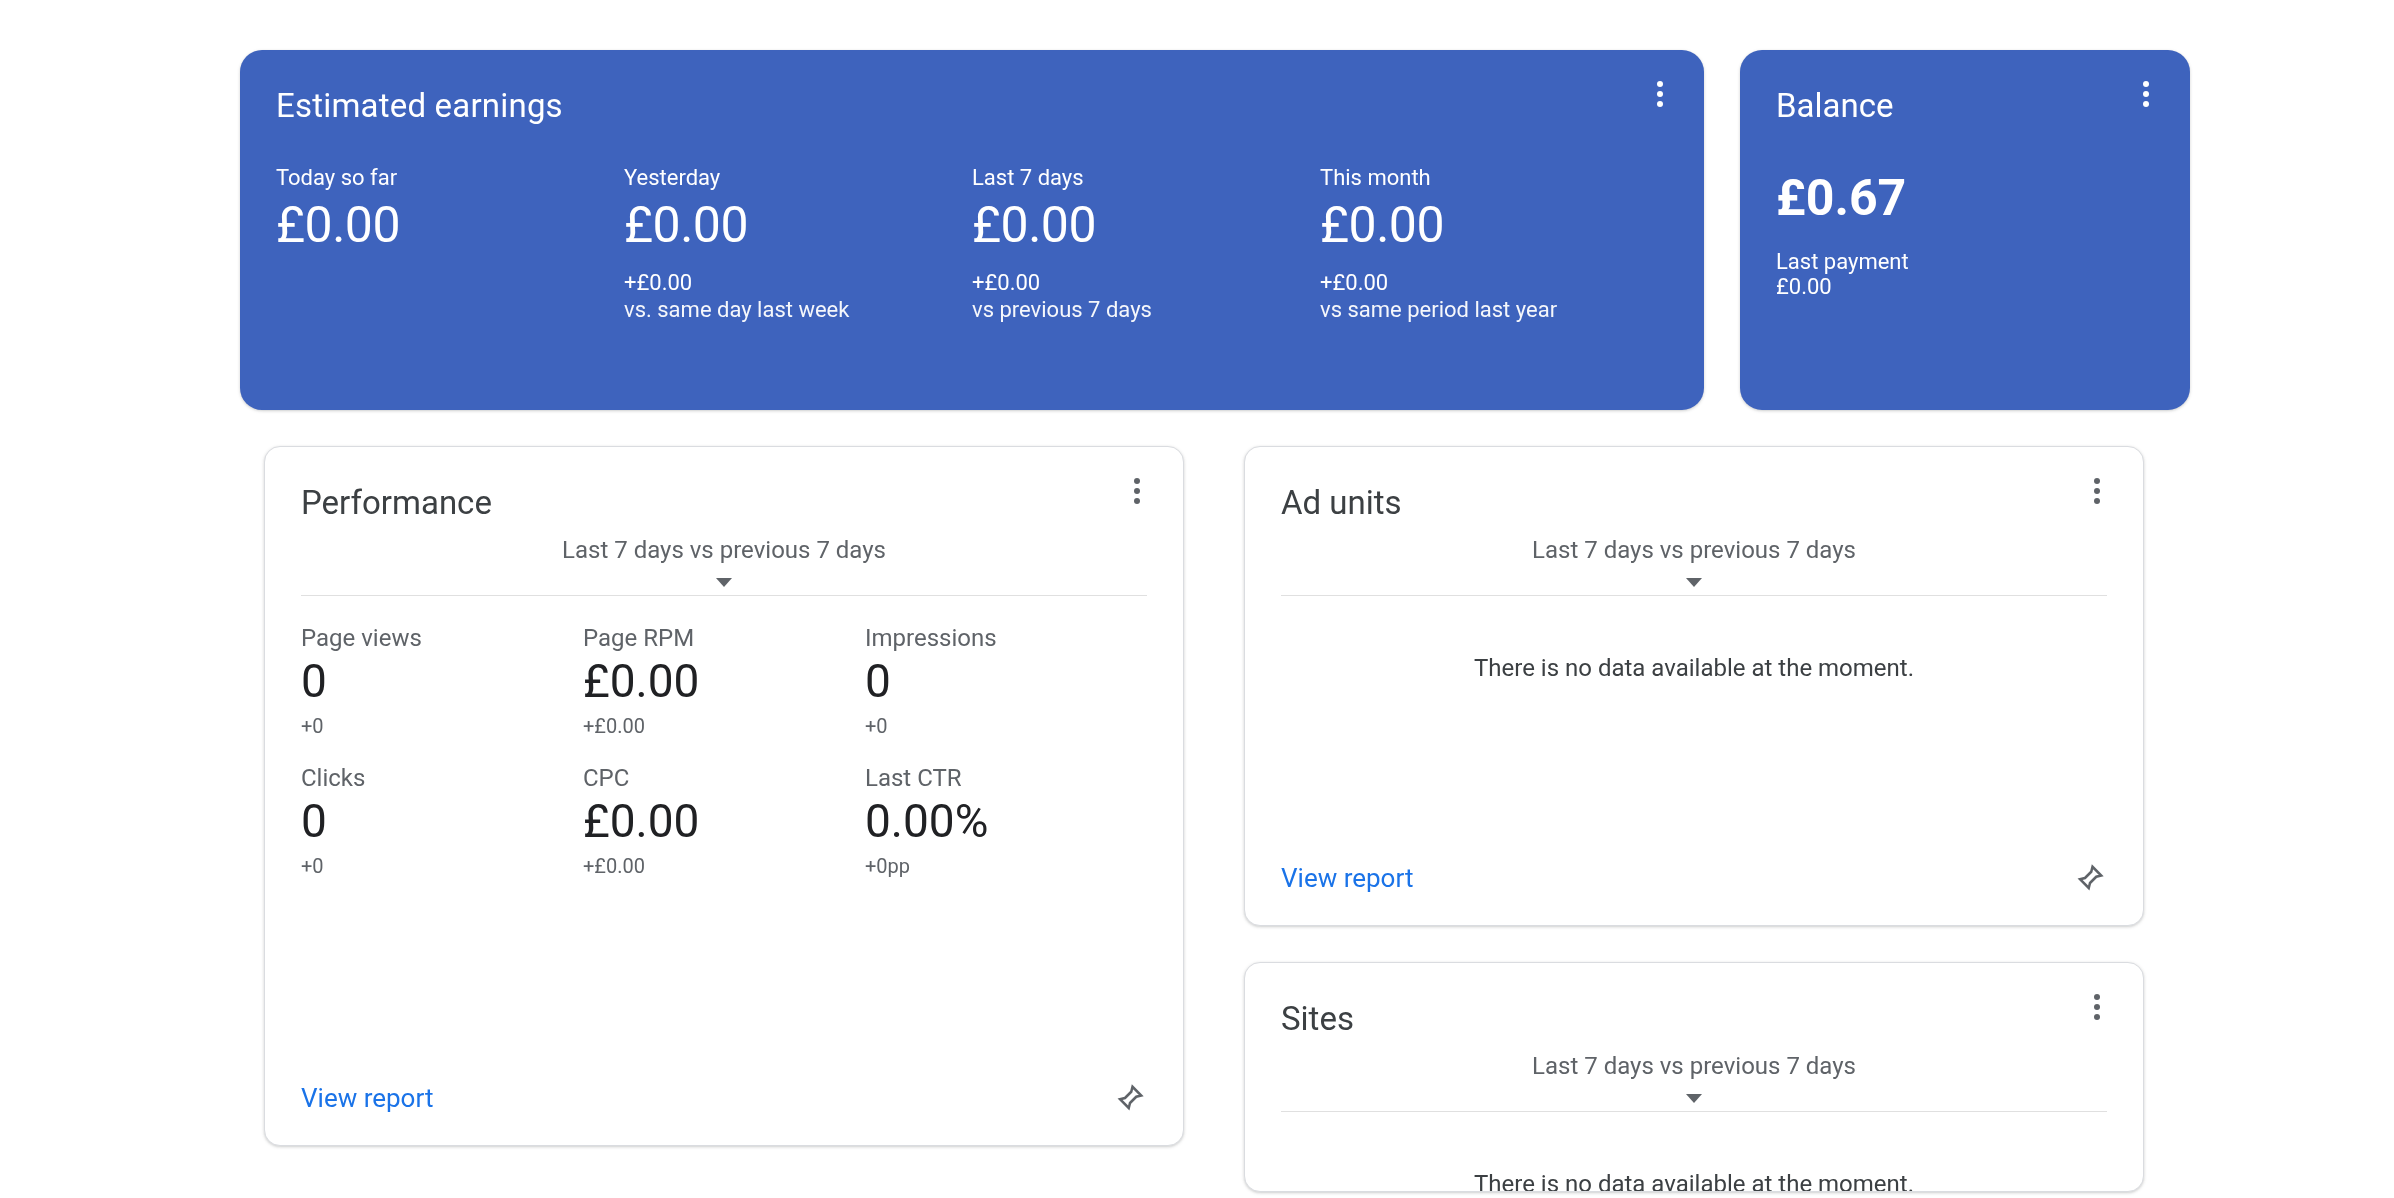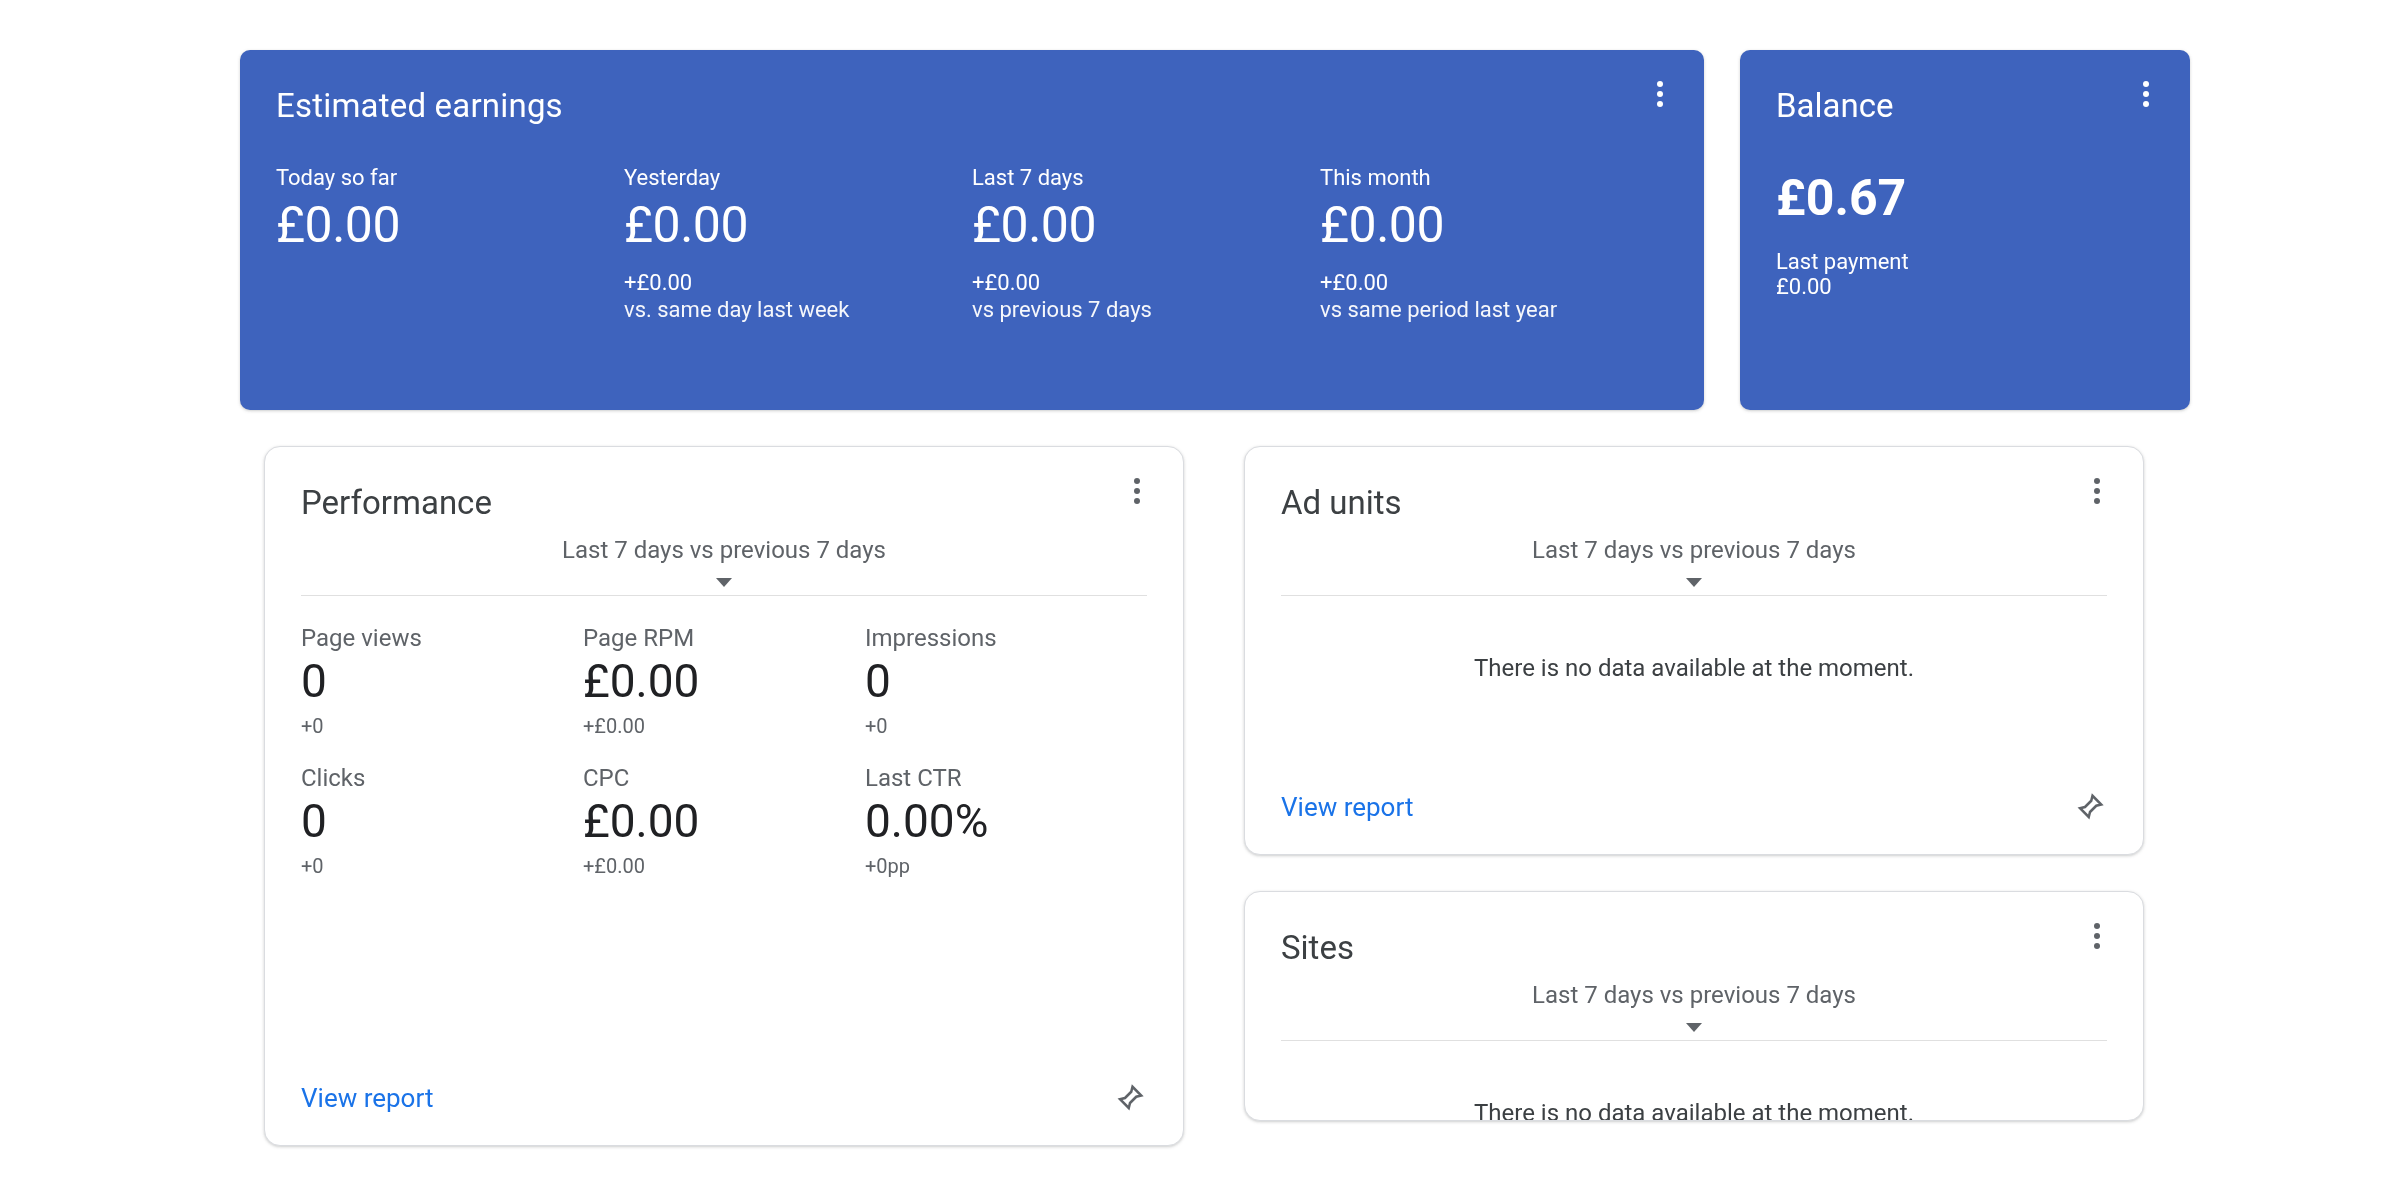--- a/index.html
+++ b/index.html
@@ -31,21 +31,21 @@
     border:1px solid var(--border);
     border-radius:16px;
     box-shadow: var(--shadow);
     position:relative;
     margin-left:24px;
   }
   .blue-card{
     background:var(--blue);
     color:var(--blue-text);
     border:none;
-    border-radius:10px;
+    border-radius:22px;
     box-shadow: var(--shadow);
     position:relative;
   }
   .dots{
     position:absolute;
     top:28px; right:28px;
     width:36px;height:36px;
     display:flex;align-items:center;justify-content:center;
     cursor:pointer;
   }
@@ -113,21 +113,21 @@
   .m-lbl{font-size:24px;color:var(--grey600);margin-bottom:2px}
   .m-val{font-size:46px;color:#202124;margin-bottom:6px}
   .m-d{font-size:20px;color:var(--grey600)}
   .card-footer{margin-top:auto;display:flex;align-items:flex-start;justify-content:space-between}
   .link{color:var(--link);font-size:26px;cursor:pointer}
   .pin{width:34px;height:34px;color:var(--grey600);cursor:pointer;display:flex;align-items:center;justify-content:center}
   .pin svg{width:30px;height:30px;stroke:var(--grey600);fill:none;stroke-width:2}
 
   .rcol{flex:0 0 924px;display:flex;flex-direction:column;gap:36px}
   .half{
-    height:409px;
+    height:480px;
     padding:36px 36px 28px 36px;
     display:flex;flex-direction:column;
   }
   .nodata{text-align:center;font-size:24px;color:var(--grey700);margin-top:30px}
   .half.short{height:230px;overflow:hidden}
 </style>
 </head>
 <body>
 
 <div class="page">

